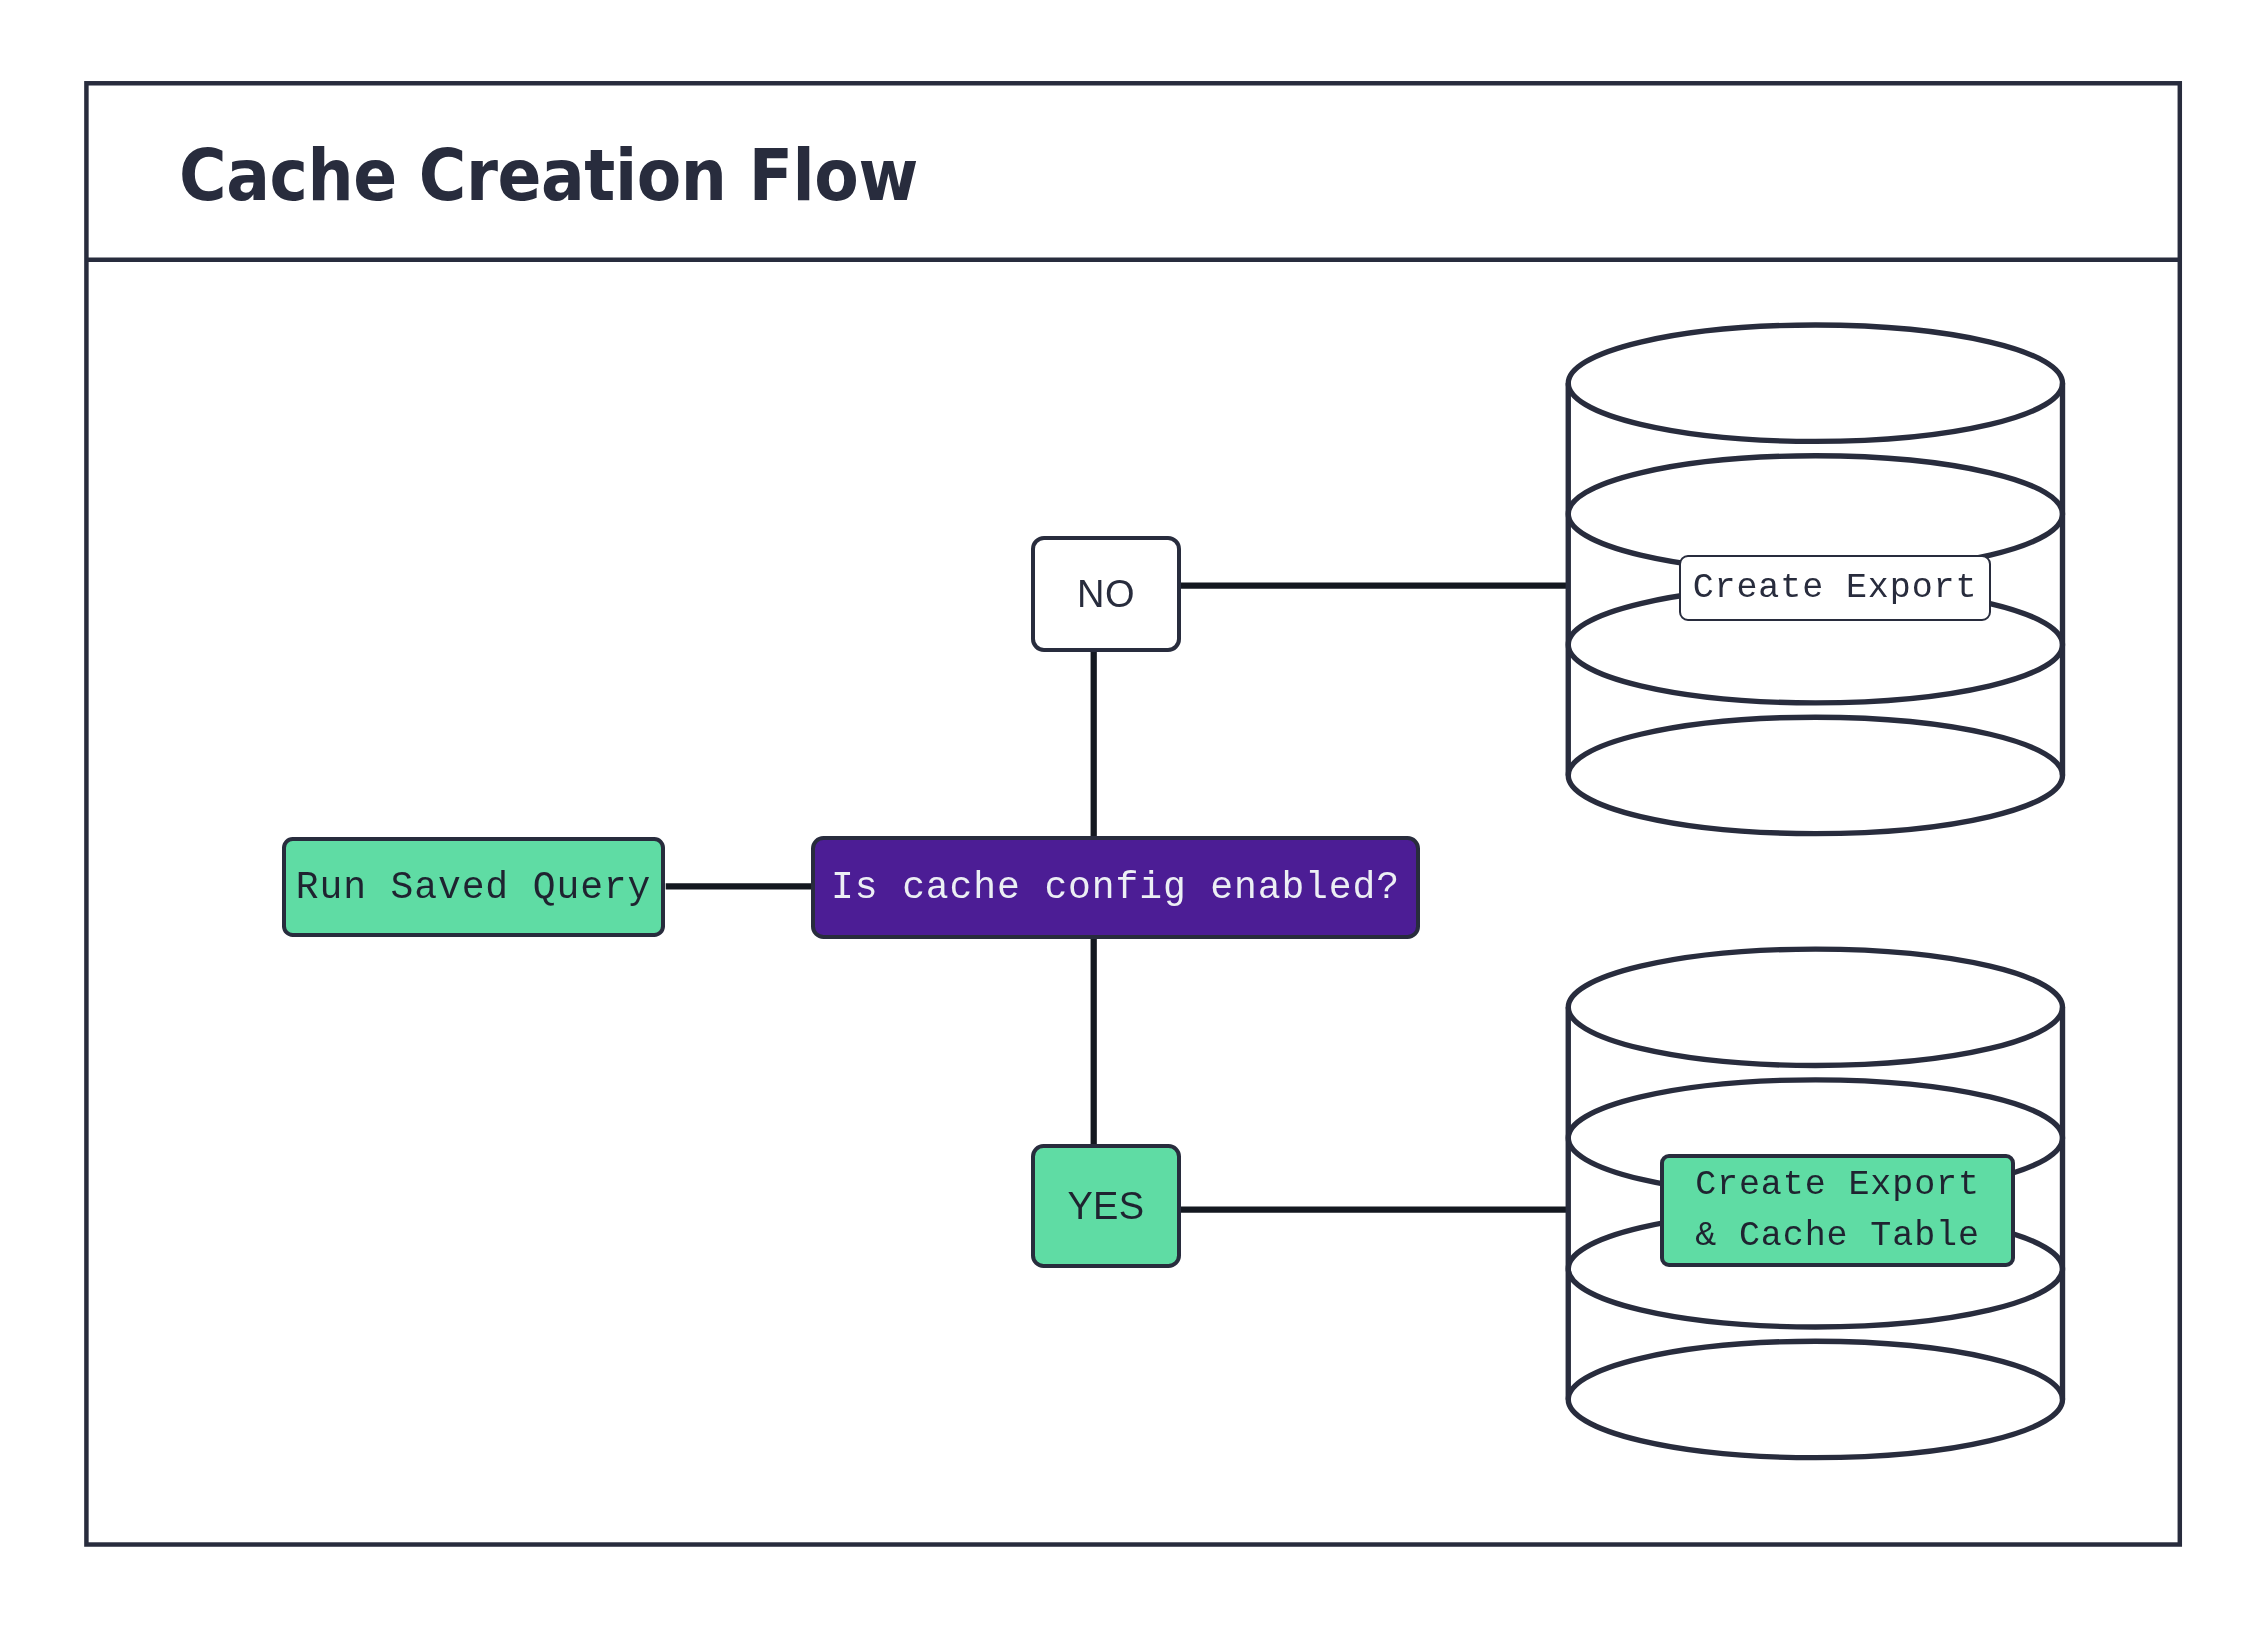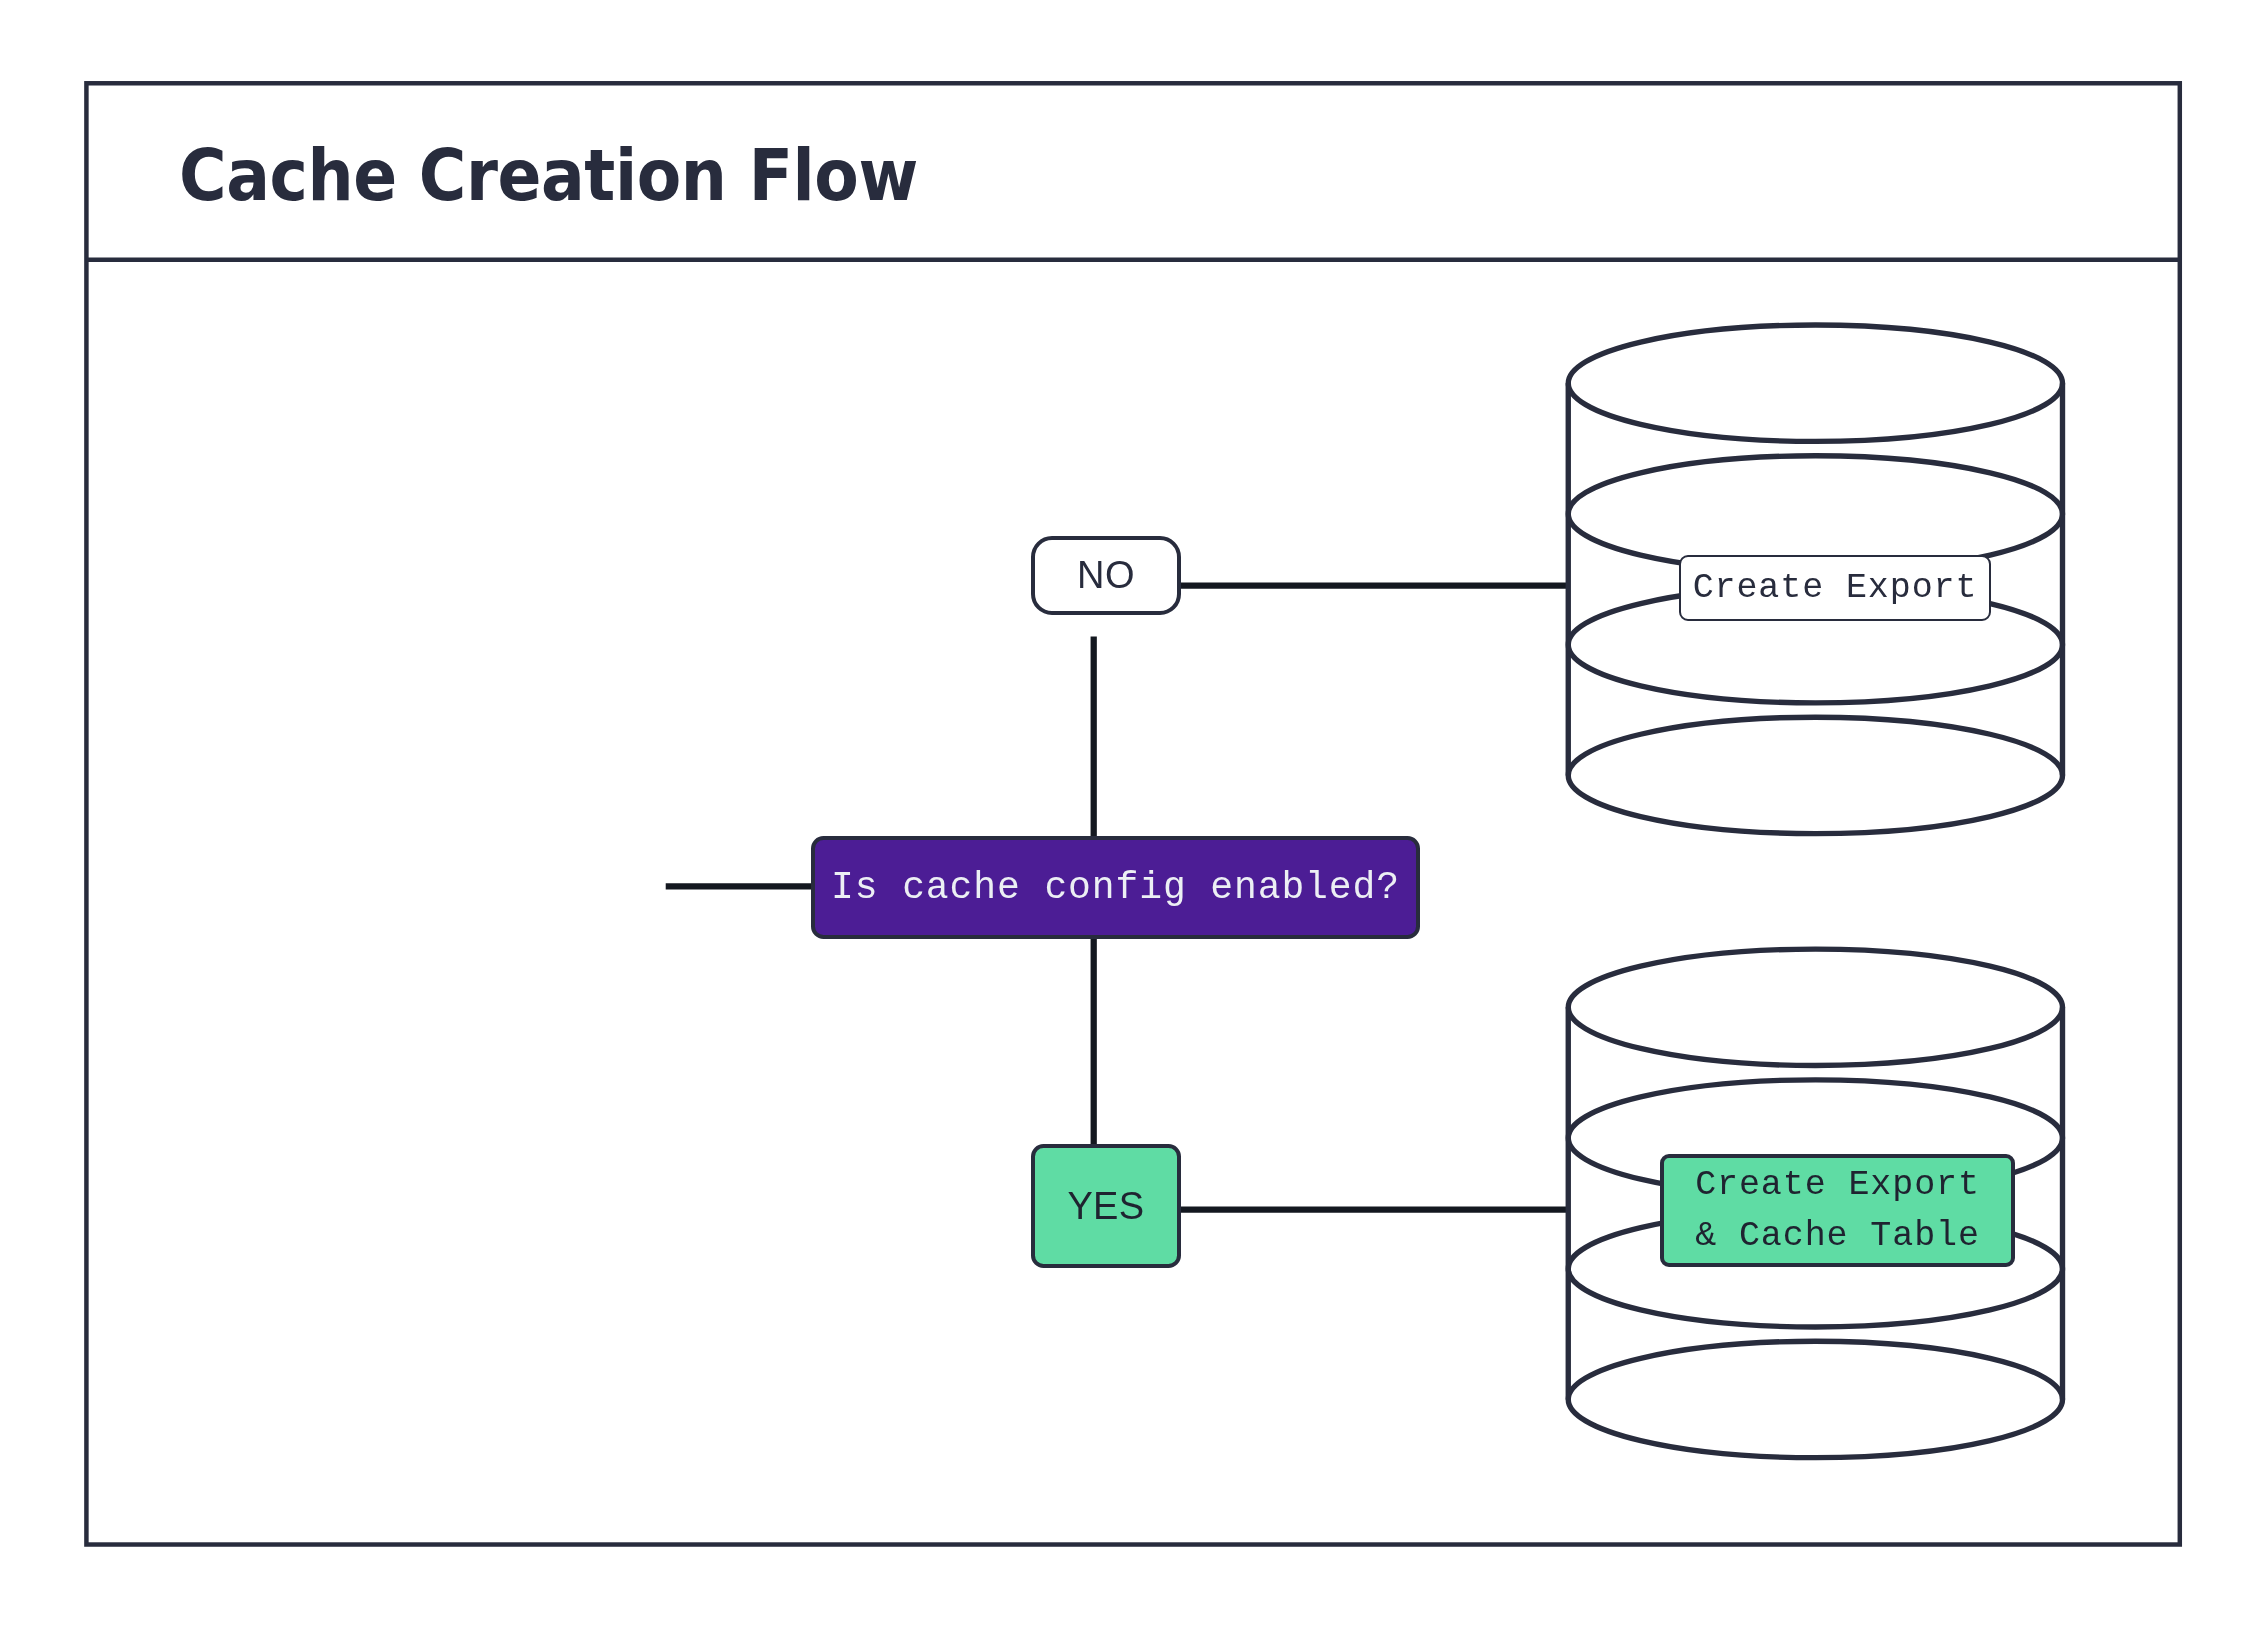--- a/index.html
+++ b/index.html
@@ -23,22 +23,22 @@
     left:282px;top:837px;width:383px;height:100px;
     background:#5FDCA4;border:4.5px solid #282c3d;border-radius:10.7px;
     color:#1f2330;font-size:38px;letter-spacing:0.9px;
   }
   #node-decision{
     left:811px;top:836px;width:609px;height:103px;
     background:#4c1d95;border:4.5px solid #282c3d;border-radius:12.5px;
     color:#eceff4;font-size:38px;letter-spacing:0.9px;
   }
   #node-no{
-    left:1031px;top:536px;width:150px;height:79px;
-    background:#ffffff;border:4.5px solid #282c3d;border-radius:21px;
+    left:1031px;top:536px;width:150px;height:116px;
+    background:#ffffff;border:4.5px solid #282c3d;border-radius:13px;
     color:#282c3d;font-size:38px;letter-spacing:0.4px;
   }
   #node-yes{
     left:1031px;top:1144px;width:150px;height:124px;
     background:#5FDCA4;border:4.5px solid #282c3d;border-radius:12.5px;
     color:#1f2330;font-size:38px;letter-spacing:0.4px;
   }
   #node-create-export{
     left:1679px;top:555px;width:312px;height:66px;
     background:#ffffff;border:2.7px solid #282c3d;border-radius:9px;
@@ -92,20 +92,21 @@
       <line x1="2303" y1="1125" x2="2303" y2="1563"></line>
       <ellipse cx="2027" cy="1125" rx="276" ry="65"></ellipse>
       <ellipse cx="2027" cy="1271" rx="276" ry="65"></ellipse>
       <ellipse cx="2027" cy="1417" rx="276" ry="65"></ellipse>
       <ellipse cx="2027" cy="1563" rx="276" ry="65"></ellipse>
     </g>
   </svg>
 
   <div id="frame-title">Cache Creation Flow</div>
 
+  <div class="lbl node-mono" id="node-run-saved-query">Run Saved Query</div>
 
   <div class="lbl node-mono" id="node-decision">Is cache config enabled?</div>
 
   <div class="lbl node-sans" id="node-no">NO</div>
 
   <div class="lbl node-sans" id="node-yes">YES</div>
 
   <div class="lbl node-mono" id="node-create-export">Create Export</div>
 
   <div class="lbl node-mono" id="node-create-export-cache">

